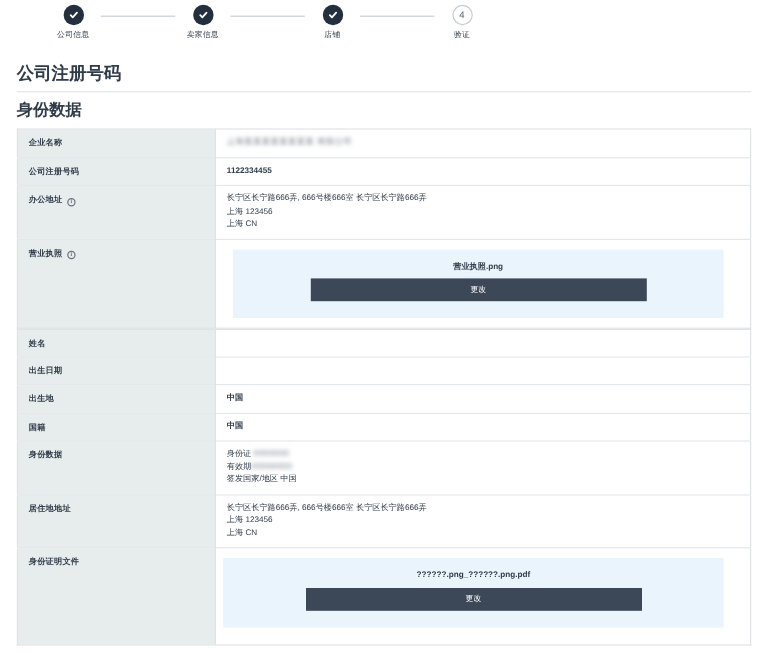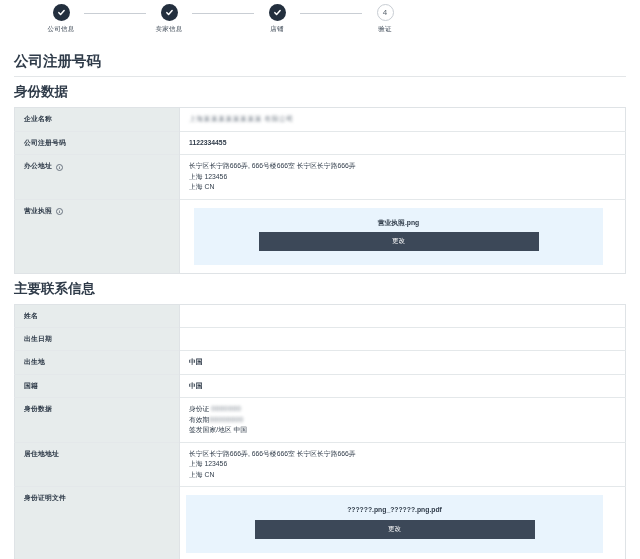--- a/index.html
+++ b/index.html
@@ -255,21 +255,20 @@
       <td class="pad-file">
         <div class="file-box">
           <span class="file-name">营业执照.png</span>
           <button class="btn-change">更改</button>
         </div>
       </td>
     </tr>
   </tbody>
     </table>
 
-  <div class="h-sub">主要联系信息</div>
 
   <table class="tbl">
     <tbody>
         <tr>
       <th><span>姓名</span></th>
       <td>
             <span class="empty-val"></span>
           </td>
     </tr>
     <tr>

